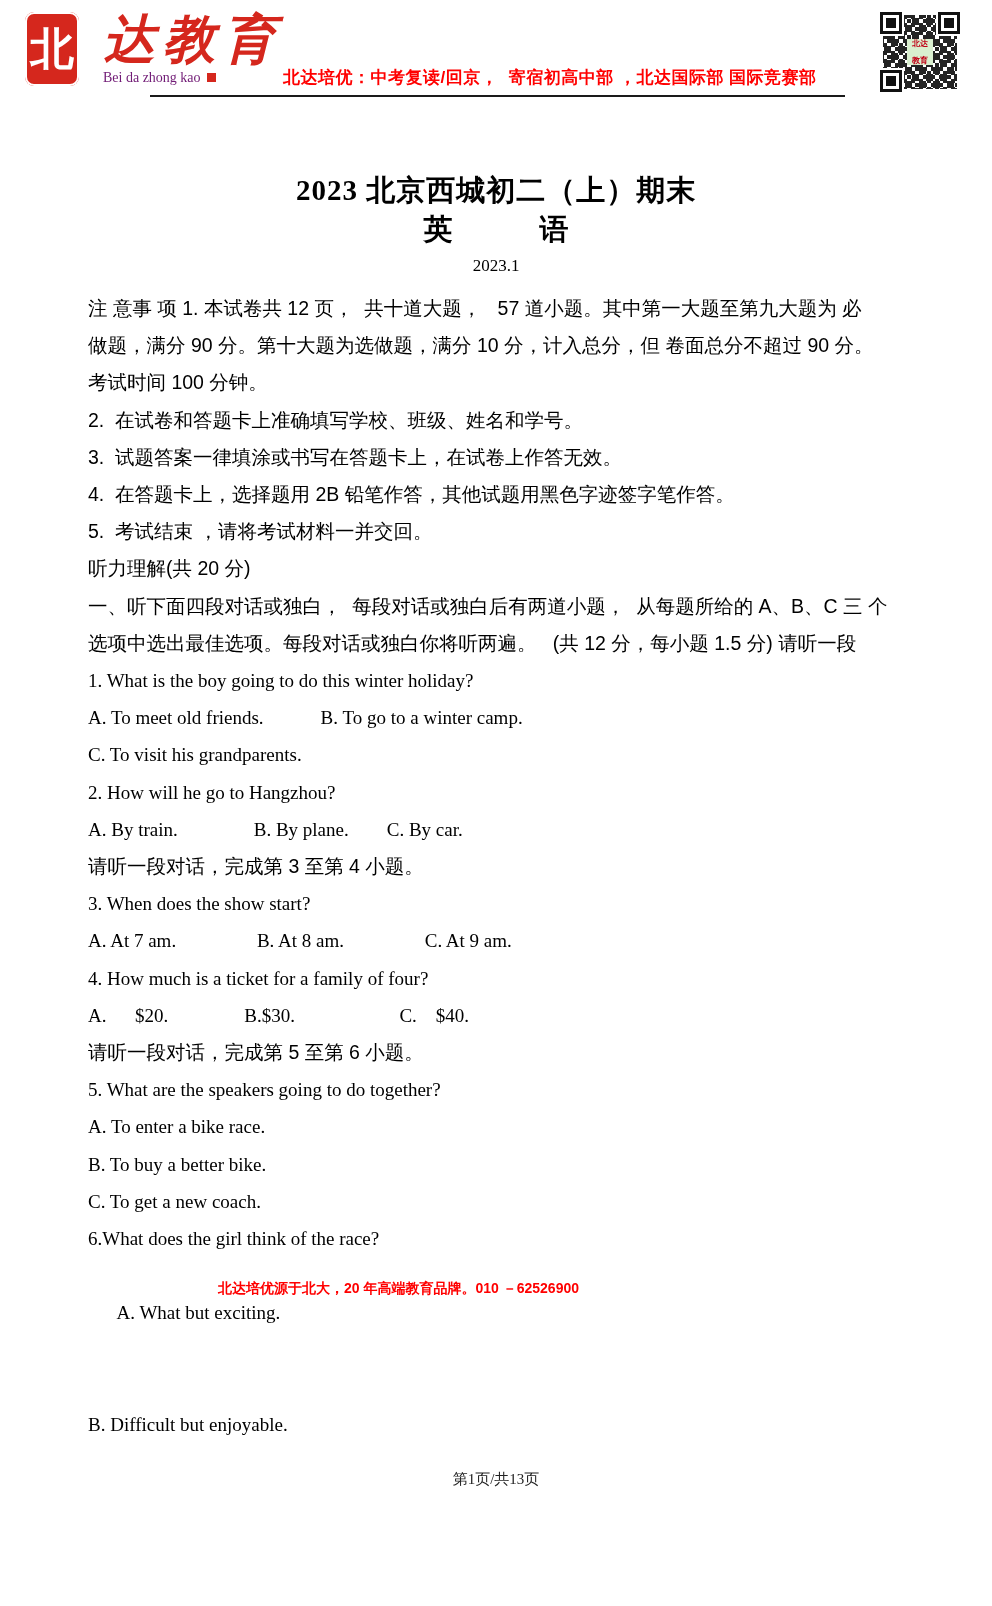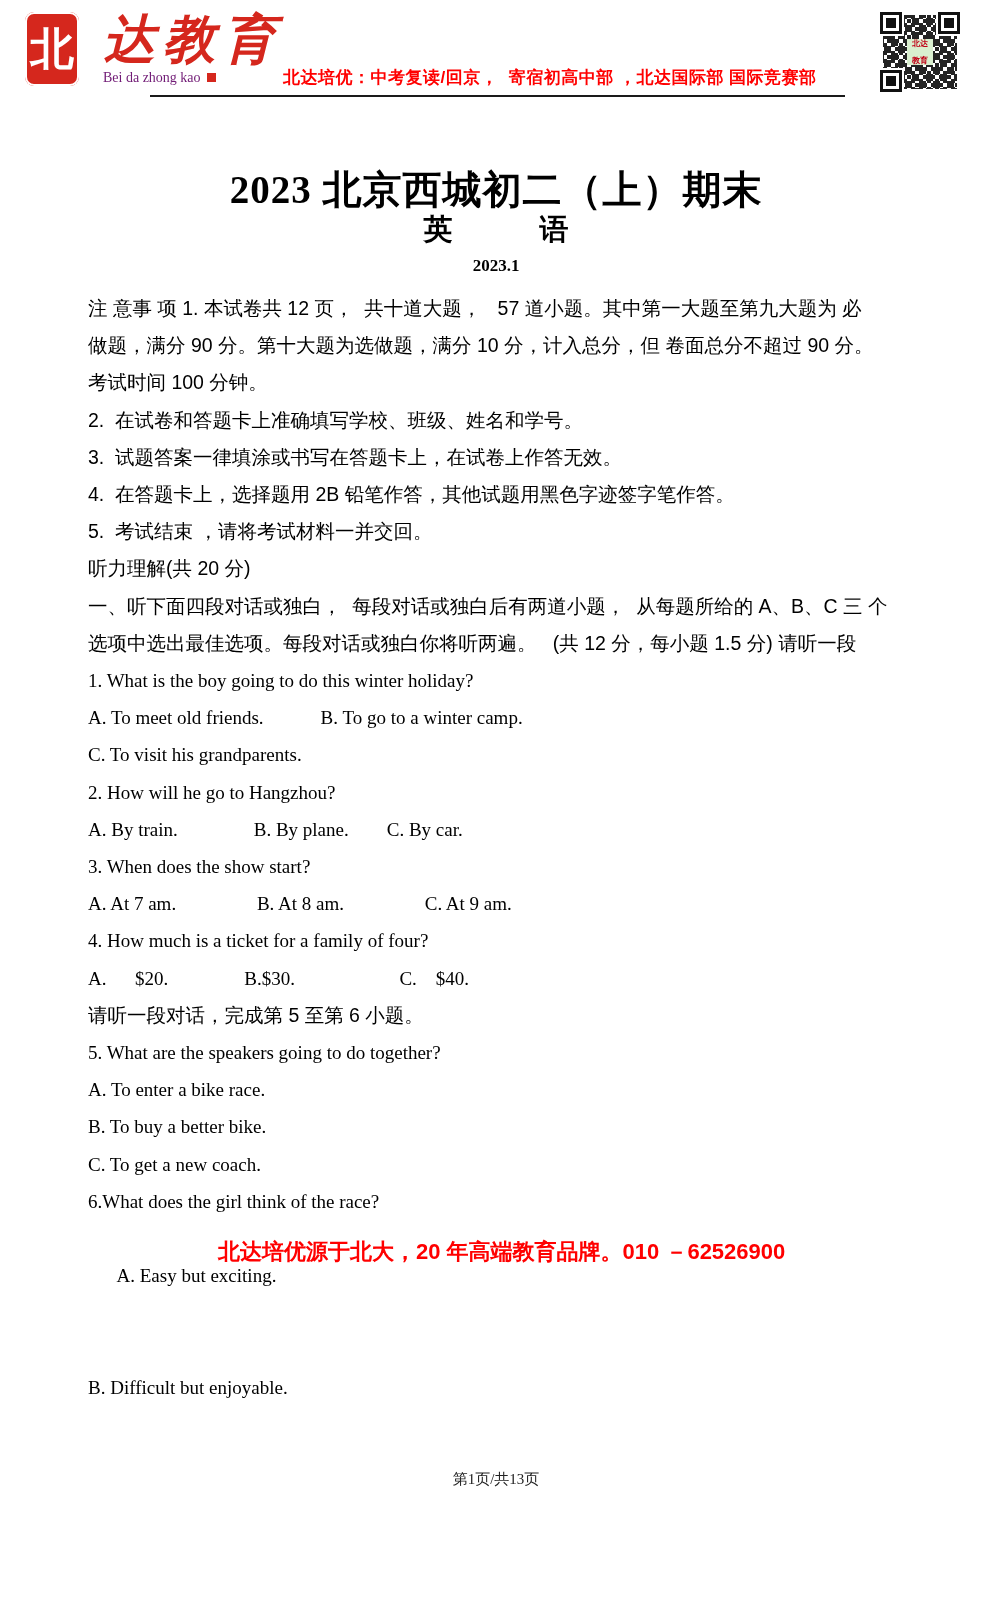--- a/index.html
+++ b/index.html
@@ -32,32 +32,32 @@
   .qf{position:absolute;width:16px;height:16px;border:3px solid #111;background:#fff;box-shadow:0 0 0 2px #fff;}
   .qf::after{content:"";position:absolute;inset:3px;background:#111;}
   .qf.tl{left:0;top:0;} .qf.tr{right:0;top:0;} .qf.bl{left:0;bottom:0;}
   .qlabel{position:absolute;left:50%;top:50%;transform:translate(-50%,-50%);
      width:26px;height:26px;background:#d9efcf;display:flex;flex-direction:column;
      align-items:center;justify-content:space-between;color:#c00016;font-weight:bold;
      font-size:8px;line-height:9px;font-family:"Liberation Sans",sans-serif;}
 
   
   .titleblock{text-align:center;}
-  .t1{margin:70px 0 0 0;font-size:39px;line-height:40px;font-weight:600;letter-spacing:1px;}
+  .t1{margin:70px 0 0 0;font-size:29px;line-height:40px;font-weight:600;letter-spacing:1px;}
   .t2{margin:0;font-size:29px;line-height:38px;font-weight:600;white-space:pre;}
-  .tdate{margin-top:6px;font-size:17px;line-height:24px;font-weight:bold;}
+  .tdate{margin-top:6px;font-size:17px;line-height:24px;font-weight:normal;}
 
   
   main{margin-top:12px;padding:0 80px 0 88px;}
   .ln{line-height:37.2px;font-size:19px;white-space:pre-wrap;}
   .ln.zh{font-family:"Liberation Sans",sans-serif;font-size:19.5px;}
   .ln.en{font-family:"Liberation Serif",serif;}
   .promo-host{position:relative;}
   .promo{position:absolute;left:130px;top:13px;color:#ff0000;font-weight:bold;
-     font-size:22px;font-family:"Liberation Sans",sans-serif;white-space:nowrap;}
+     font-size:14px;font-family:"Liberation Sans",sans-serif;white-space:nowrap;}
 
   footer{position:absolute;left:0;top:1470px;width:100%;text-align:center;
      font-size:15px;color:#222;font-family:"Liberation Serif",serif;}
 </style>
 </head>
 <body>
 
 <div class="page">
 
   <header>
@@ -101,32 +101,33 @@
     <div class="ln zh">4.  在答题卡上，选择题用 2B 铅笔作答，其他试题用黑色字迹签字笔作答。</div>
     <div class="ln zh">5.  考试结束 ，请将考试材料一并交回。</div>
     <div class="ln zh">听力理解(共 20 分)</div>
     <div class="ln zh">一、听下面四段对话或独白，  每段对话或独白后有两道小题，  从每题所给的 A、B、C 三 个</div>
     <div class="ln zh">选项中选出最佳选项。每段对话或独白你将听两遍。   (共 12 分，每小题 1.5 分) 请听一段</div>
     <div class="ln en">1. What is the boy going to do this winter holiday?</div>
     <div class="ln en">A. To meet old friends.            B. To go to a winter camp.</div>
     <div class="ln en">C. To visit his grandparents.</div>
     <div class="ln en">2. How will he go to Hangzhou?</div>
     <div class="ln en">A. By train.                B. By plane.        C. By car.</div>
+    <div class="ln zh">请听一段对话，完成第 3 至第 4 小题。</div>
     <div class="ln en">3. When does the show start?</div>
     <div class="ln en">A. At 7 am.                 B. At 8 am.                 C. At 9 am.</div>
     <div class="ln en">4. How much is a ticket for a family of four?</div>
     <div class="ln en">A.      $20.                B.$30.                      C.    $40.</div>
     <div class="ln zh">请听一段对话，完成第 5 至第 6 小题。</div>
     <div class="ln en">5. What are the speakers going to do together?</div>
     <div class="ln en">A. To enter a bike race.</div>
     <div class="ln en">B. To buy a better bike.</div>
     <div class="ln en">C. To get a new coach.</div>
     <div class="ln en">6.What does the girl think of the race?</div>
     <div class="ln en promo-host">
-      <span>A. Easy but exciting.</span>
+      <span>A. What but exciting.</span>
       <span class="promo">北达培优源于北大，20 年高端教育品牌。010 －62526900</span>
     </div>
     <div class="ln en">B. Difficult but enjoyable.</div>
   </main>
 
   <footer>
     <span>第1页/共13页</span>
   </footer>
 
 </div>

